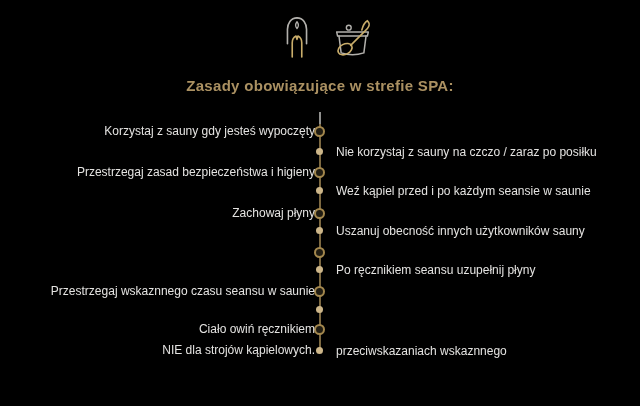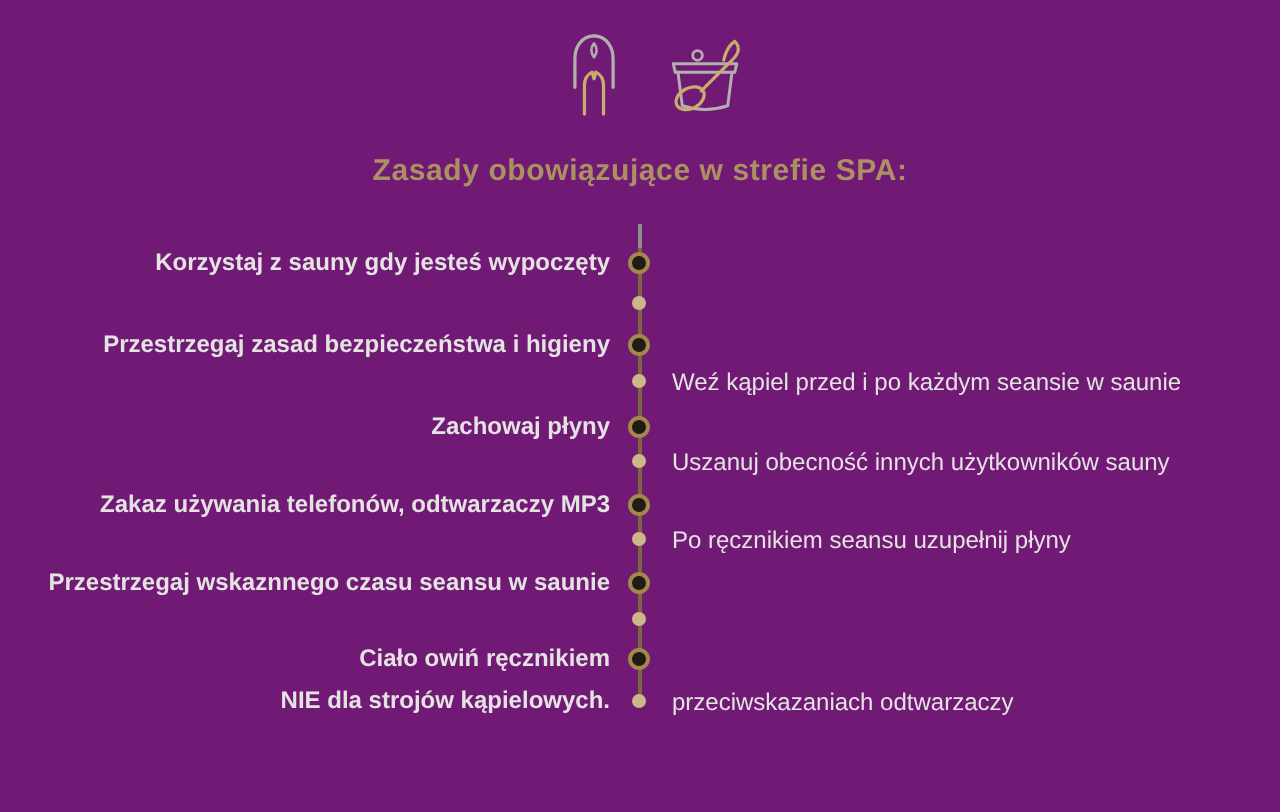--- a/index.html
+++ b/index.html
@@ -1,17 +1,17 @@
 <!DOCTYPE html>
 <html lang="pl"><head>
 <meta charset="utf-8">
 <style>
   html,body{margin:0;padding:0;background:#1e1e1c;}
   .canvas{
-    position:relative;width:640px;height:406px;background:#701a75;
+    position:relative;width:640px;height:406px;background:#000000;
     font-family:"Liberation Sans",sans-serif;overflow:hidden;
   }
   
   .icons{position:absolute;top:16px;left:0;right:0;display:flex;justify-content:center;align-items:flex-end;gap:16px;transform:translateX(8px);}
   .icons svg{display:block;}
   
   .title{
     position:absolute;top:77px;left:0;width:100%;text-align:center;
     color:#ab9162;font-weight:bold;font-size:15px;letter-spacing:.3px;
   }
@@ -22,21 +22,21 @@
   .ring{
     position:absolute;left:314px;width:7px;height:7px;border:2px solid #a3874d;
     border-radius:50%;background:#201c12;
   }
   .dot{position:absolute;left:316px;width:7px;height:7px;border-radius:50%;background:#cdb689;}
   .ring.n1{top:126px}.ring.n2{top:167px}.ring.n3{top:208px}.ring.n4{top:247px}.ring.n5{top:286px}.ring.n6{top:324px}
   .dot.n1{top:148px}.dot.n2{top:187px}.dot.n3{top:227px}.dot.n4{top:266px}.dot.n5{top:306px}.dot.n6{top:347px}
   
   .item{position:absolute;color:#e4e3e1;font-size:12px;line-height:21px;white-space:nowrap;}
   .item .line{display:block;}
-  .item.left{right:335px;text-align:right;font-weight:bold;}
+  .item.left{right:325px;text-align:right;}
   .item.right{left:336px;text-align:left;}
   .l1{top:121px}.l2{top:162px}.l3{top:203px}.l4{top:242px}.l5{top:281px}.l6{top:319px}
   .r1{top:142px}.r2{top:181px}.r3{top:221px}.r4{top:260px}.r5{top:300px}.r6{top:340px;line-height:22px}
 </style>
 </head>
 <body>
 
 <div class="canvas">
 
   <div class="icons">
@@ -82,42 +82,42 @@
     <span class="line"></span>
   </div>
   <div class="item left l2">
     <span class="line">Przestrzegaj zasad bezpieczeństwa i higieny</span>
     <span class="line"></span>
   </div>
   <div class="item left l3">
     <span class="line">Zachowaj płyny</span>
     <span class="line"></span>
   </div>
-  <div class="item left l4">
-    <span class="line">Zakaz używania telefonów, odtwarzaczy MP3</span>
-    <span class="line"></span>
-  </div>
   <div class="item left l5">
     <span class="line">Przestrzegaj wskaznnego czasu seansu w saunie</span>
     <span class="line"></span>
   </div>
   <div class="item left l6">
     <span class="line">Ciało owiń ręcznikiem</span>
     <span class="line">NIE dla strojów kąpielowych.</span>
   </div>
 
+  <div class="item right r1">
+    <span class="line">Nie korzystaj z sauny na czczo / zaraz po posiłku</span>
+    <span class="line"></span>
+  </div>
   <div class="item right r2">
     <span class="line">Weź kąpiel przed i po każdym seansie w saunie</span>
     <span class="line"></span>
   </div>
   <div class="item right r3">
     <span class="line">Uszanuj obecność innych użytkowników sauny</span>
     <span class="line"></span>
   </div>
   <div class="item right r4">
     <span class="line">Po ręcznikiem seansu uzupełnij płyny</span>
     <span class="line"></span>
   </div>
   <div class="item right r6">
-    <span class="line">przeciwskazaniach odtwarzaczy</span>
+    <span class="line">przeciwskazaniach wskaznnego</span>
   </div>
 
 </div>
 
 </body></html>

